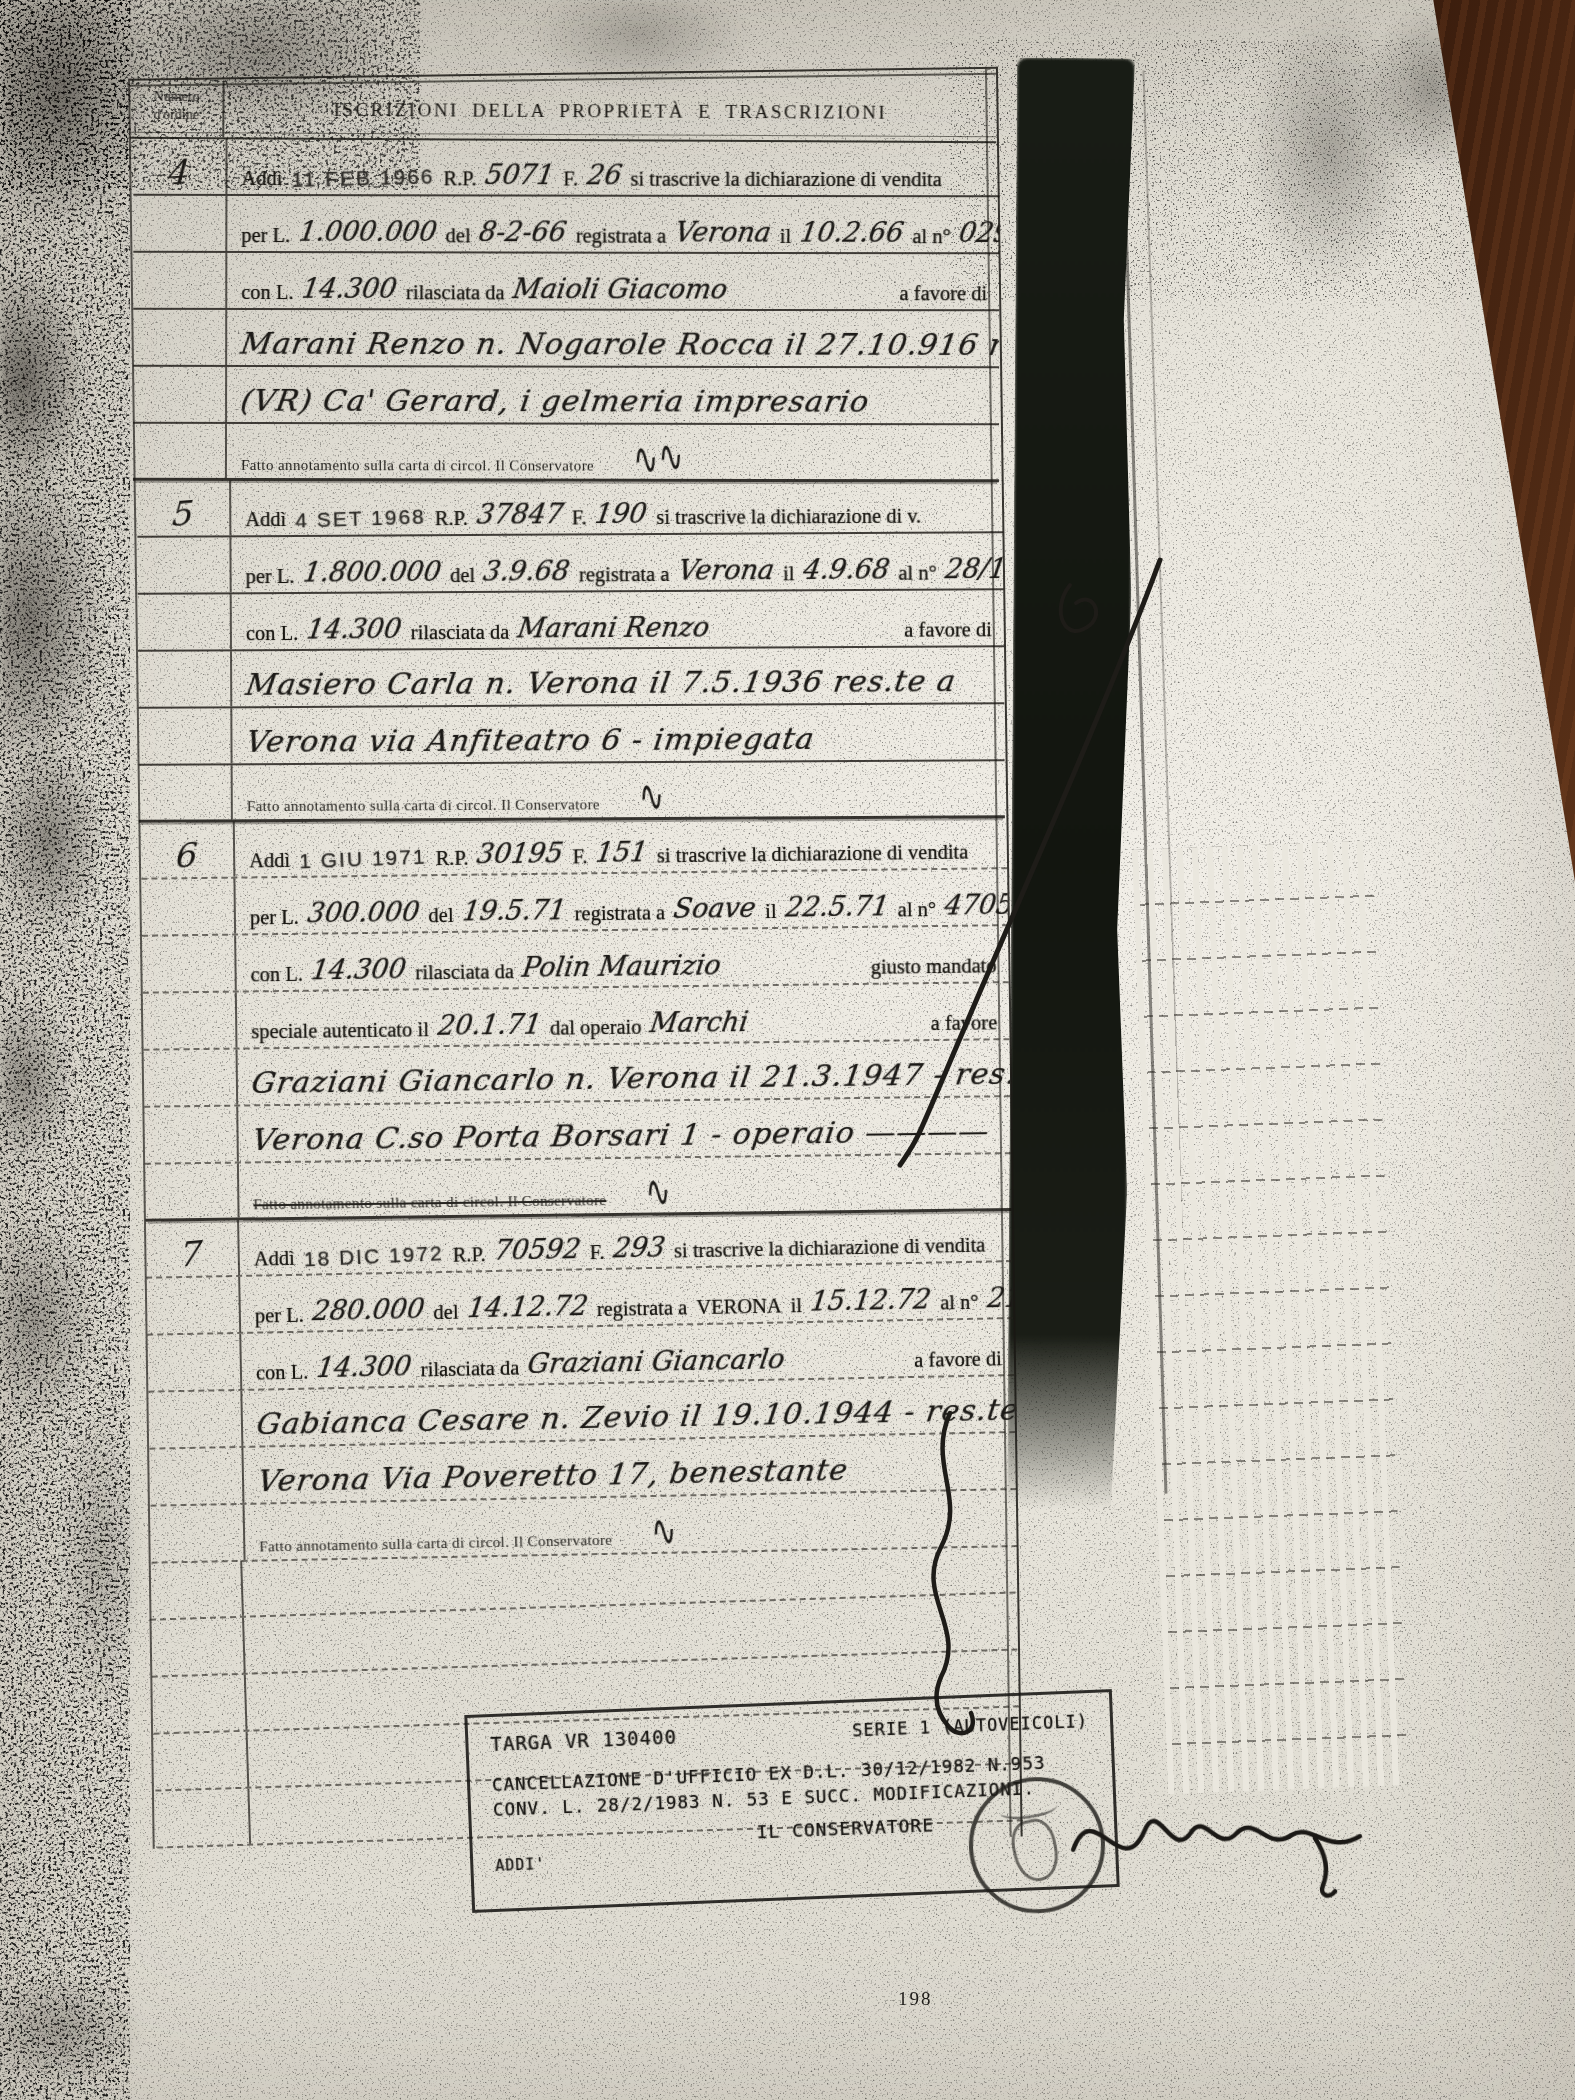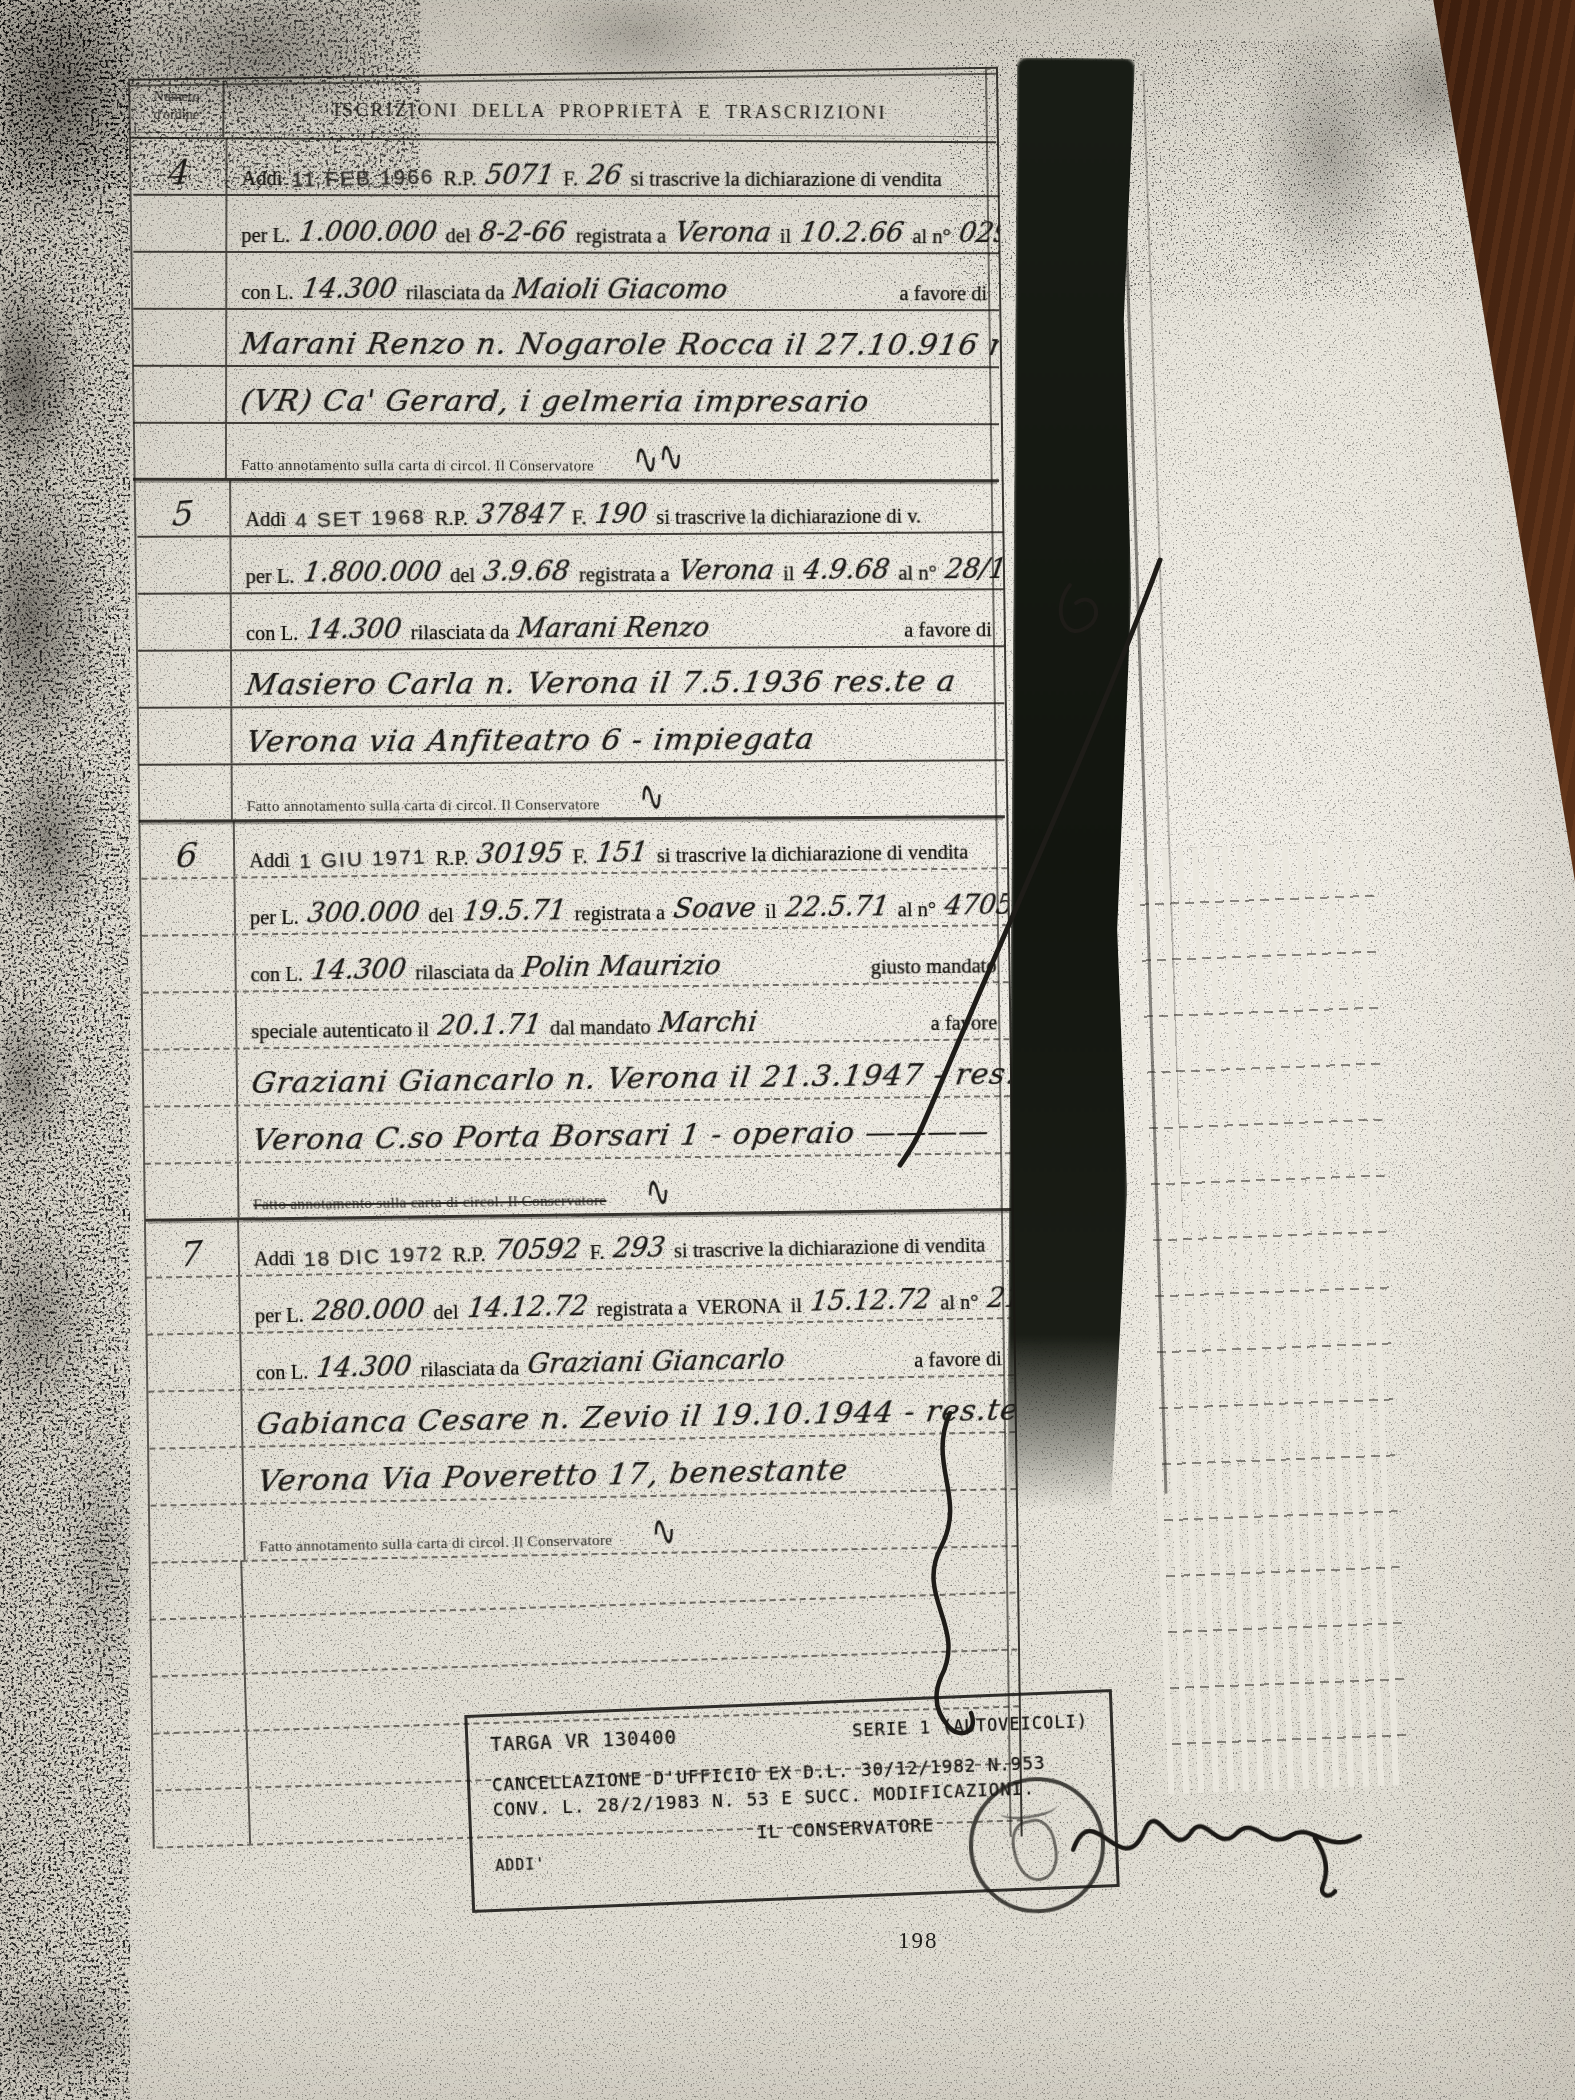--- a/index.html
+++ b/index.html
@@ -116,21 +116,21 @@
   .sb-addi{font-size:15px;margin-top:4px;}
   .roundstamp{position:absolute;right:10px;top:82px;width:128px;height:128px;border:4px solid rgba(28,26,23,.8);
               border-radius:50%;filter:blur(.6px);z-index:7;}
   .roundstamp:before{content:"";position:absolute;inset:38px 44px 28px 40px;border:3px solid rgba(28,26,23,.6);
                      border-radius:40% 40% 48% 48%;transform:rotate(-10deg);}
   .roundstamp:after{content:"";position:absolute;left:28px;top:18px;width:58px;height:16px;
                     border-bottom:3px solid rgba(28,26,23,.55);border-radius:50%;transform:rotate(-6deg);}
   .signature{position:absolute;left:592px;top:94px;width:330px;height:130px;overflow:visible;z-index:8;}
   .signature path{fill:none;stroke:#1b1916;stroke-width:4.5;stroke-linecap:round;filter:blur(.45px);}
 
-  .pagenum{position:absolute;left:898px;top:1928px;z-index:4;font-size:23px;letter-spacing:2px;
+  .pagenum{position:absolute;left:898px;top:1988px;z-index:4;font-size:19px;letter-spacing:2px;
            color:#1d1b18;filter:blur(.45px);}
 
   .wood-wedge{
     position:absolute;inset:0;z-index:9;pointer-events:none;
     clip-path:polygon(91% 0,100% 0,100% 42%);
     background:
       repeating-linear-gradient(100deg, rgba(150,85,45,.18) 0 7px, rgba(0,0,0,0) 7px 18px),
       linear-gradient(105deg,#1f0d07 0%,#4a2513 35%,#2e1509 60%,#5a3118 85%,#3a1d0e 100%);
   }
 </style>
@@ -330,21 +330,21 @@
               <span class="t">rilasciata da</span>
               <span class="h">Polin Maurizio</span>
               <span class="t push">giusto mandato</span>
             </div>
           </div>
           <div class="row u-dash">
             <div class="num"></div>
             <div class="main">
               <span class="t">speciale autenticato il</span>
               <span class="h">20.1.71</span>
-              <span class="t">dal mandato</span>
+              <span class="t">dal operaio</span>
               <span class="h">Marchi</span>
               <span class="t push">a favore</span>
             </div>
           </div>
           <div class="row u-dash">
             <div class="num"></div>
             <div class="main">
               <span class="h big">Graziani Giancarlo n. Verona il 21.3.1947 - res.te a</span>
             </div>
           </div>

